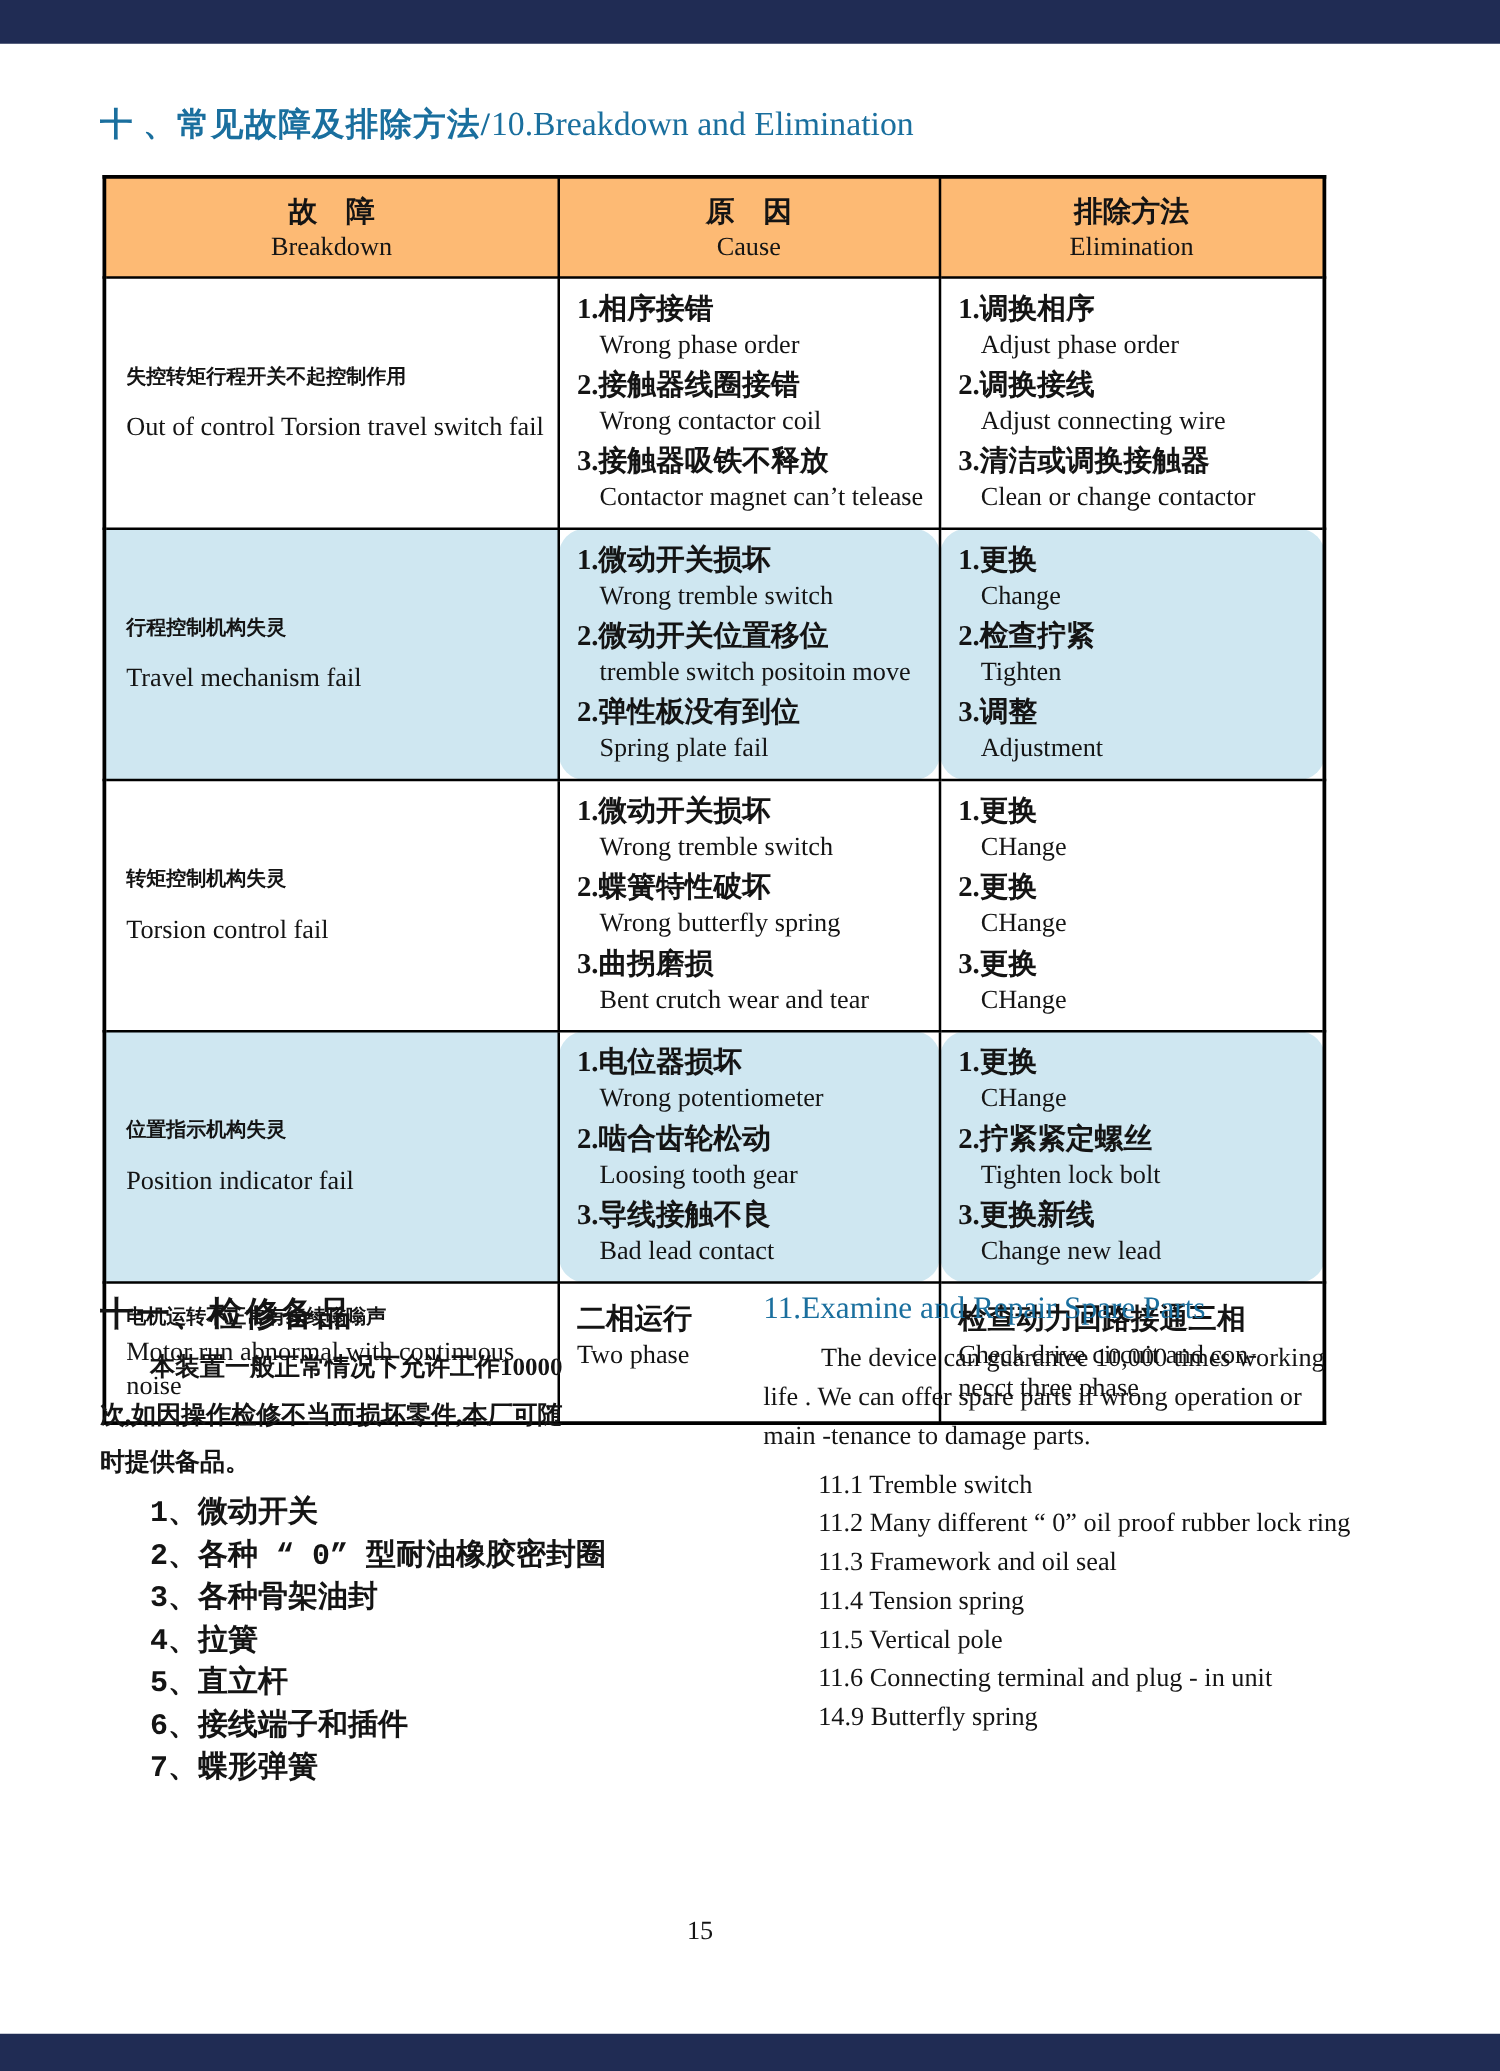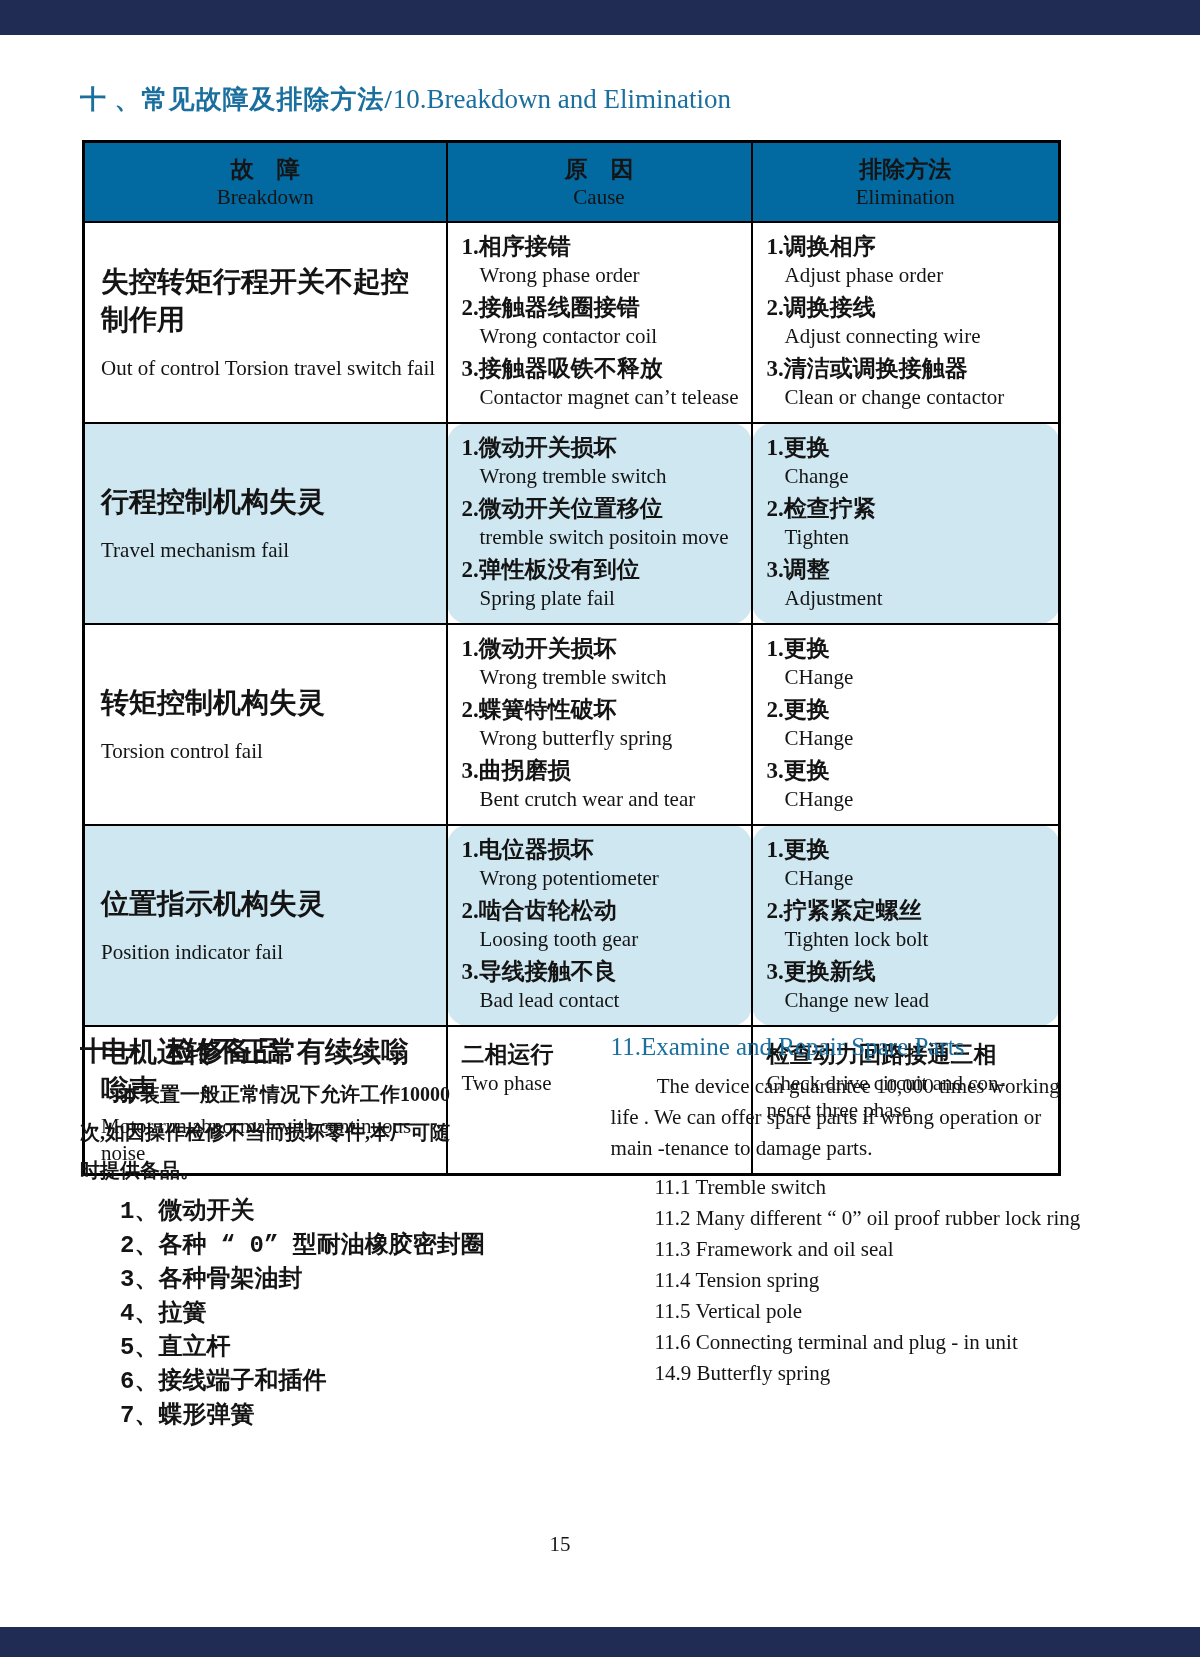--- a/index.html
+++ b/index.html
@@ -13,30 +13,30 @@
 
   .title { position:absolute; left:80px; top:82px; margin:0; font-size:26px;
            color:#1a6f9e; font-weight:bold; letter-spacing:1px; }
   .title .t-en { font-weight:normal; font-size:27px; letter-spacing:0; }
 
   table.faults { position:absolute; left:82px; top:140px; width:976px;
                  border-collapse:collapse; border:3px solid #000; table-layout:fixed; }
   table.faults th, table.faults td { border:2px solid #000; vertical-align:middle; }
   col.c1 { width:363px; } col.c2 { width:305px; } col.c3 { width:308px; }
 
-  tr.hdr th { background:#0369a1; height:70px; text-align:center; font-weight:normal; padding:4px; }
+  tr.hdr th { background:#fdba74; height:70px; text-align:center; font-weight:normal; padding:4px; }
   tr.hdr .zh { font-size:23px; font-weight:bold; }
   tr.hdr .en { font-size:21px; }
 
   tr.shade td { background:#cfe7f1; }
   tr.r0 td { height:163px; } tr.r1 td { height:170px; } tr.r2 td { height:177px; }
   tr.r3 td { height:166px; } tr.r4 td { height:90px; }
 
   td.bd { padding:6px 10px 6px 16px; }
-  td.bd .zh { font-size:28px; font-weight:bold; margin-bottom:16px; }
+  td.bd .zh { font-size:16px; font-weight:bold; margin-bottom:16px; }
   td.bd .en { font-size:21px; line-height:27px; }
   tr.r4 td.bd .zh { margin-bottom:4px; }
   tr.r4 td.li { vertical-align:top; padding-top:12px; }
 
   td.li { padding:8px 4px 8px 14px;border-radius:21px; }
   td.li .zh { font-size:23px; font-weight:bold; line-height:31px; }
   td.li .en { font-size:21px; line-height:27px; padding-left:18px; margin-bottom:3px; white-space:pre-line; }
 
   .bottom { position:absolute; left:80px; top:1033px; width:1045px; display:flex; }
   .colL { width:505px; }

